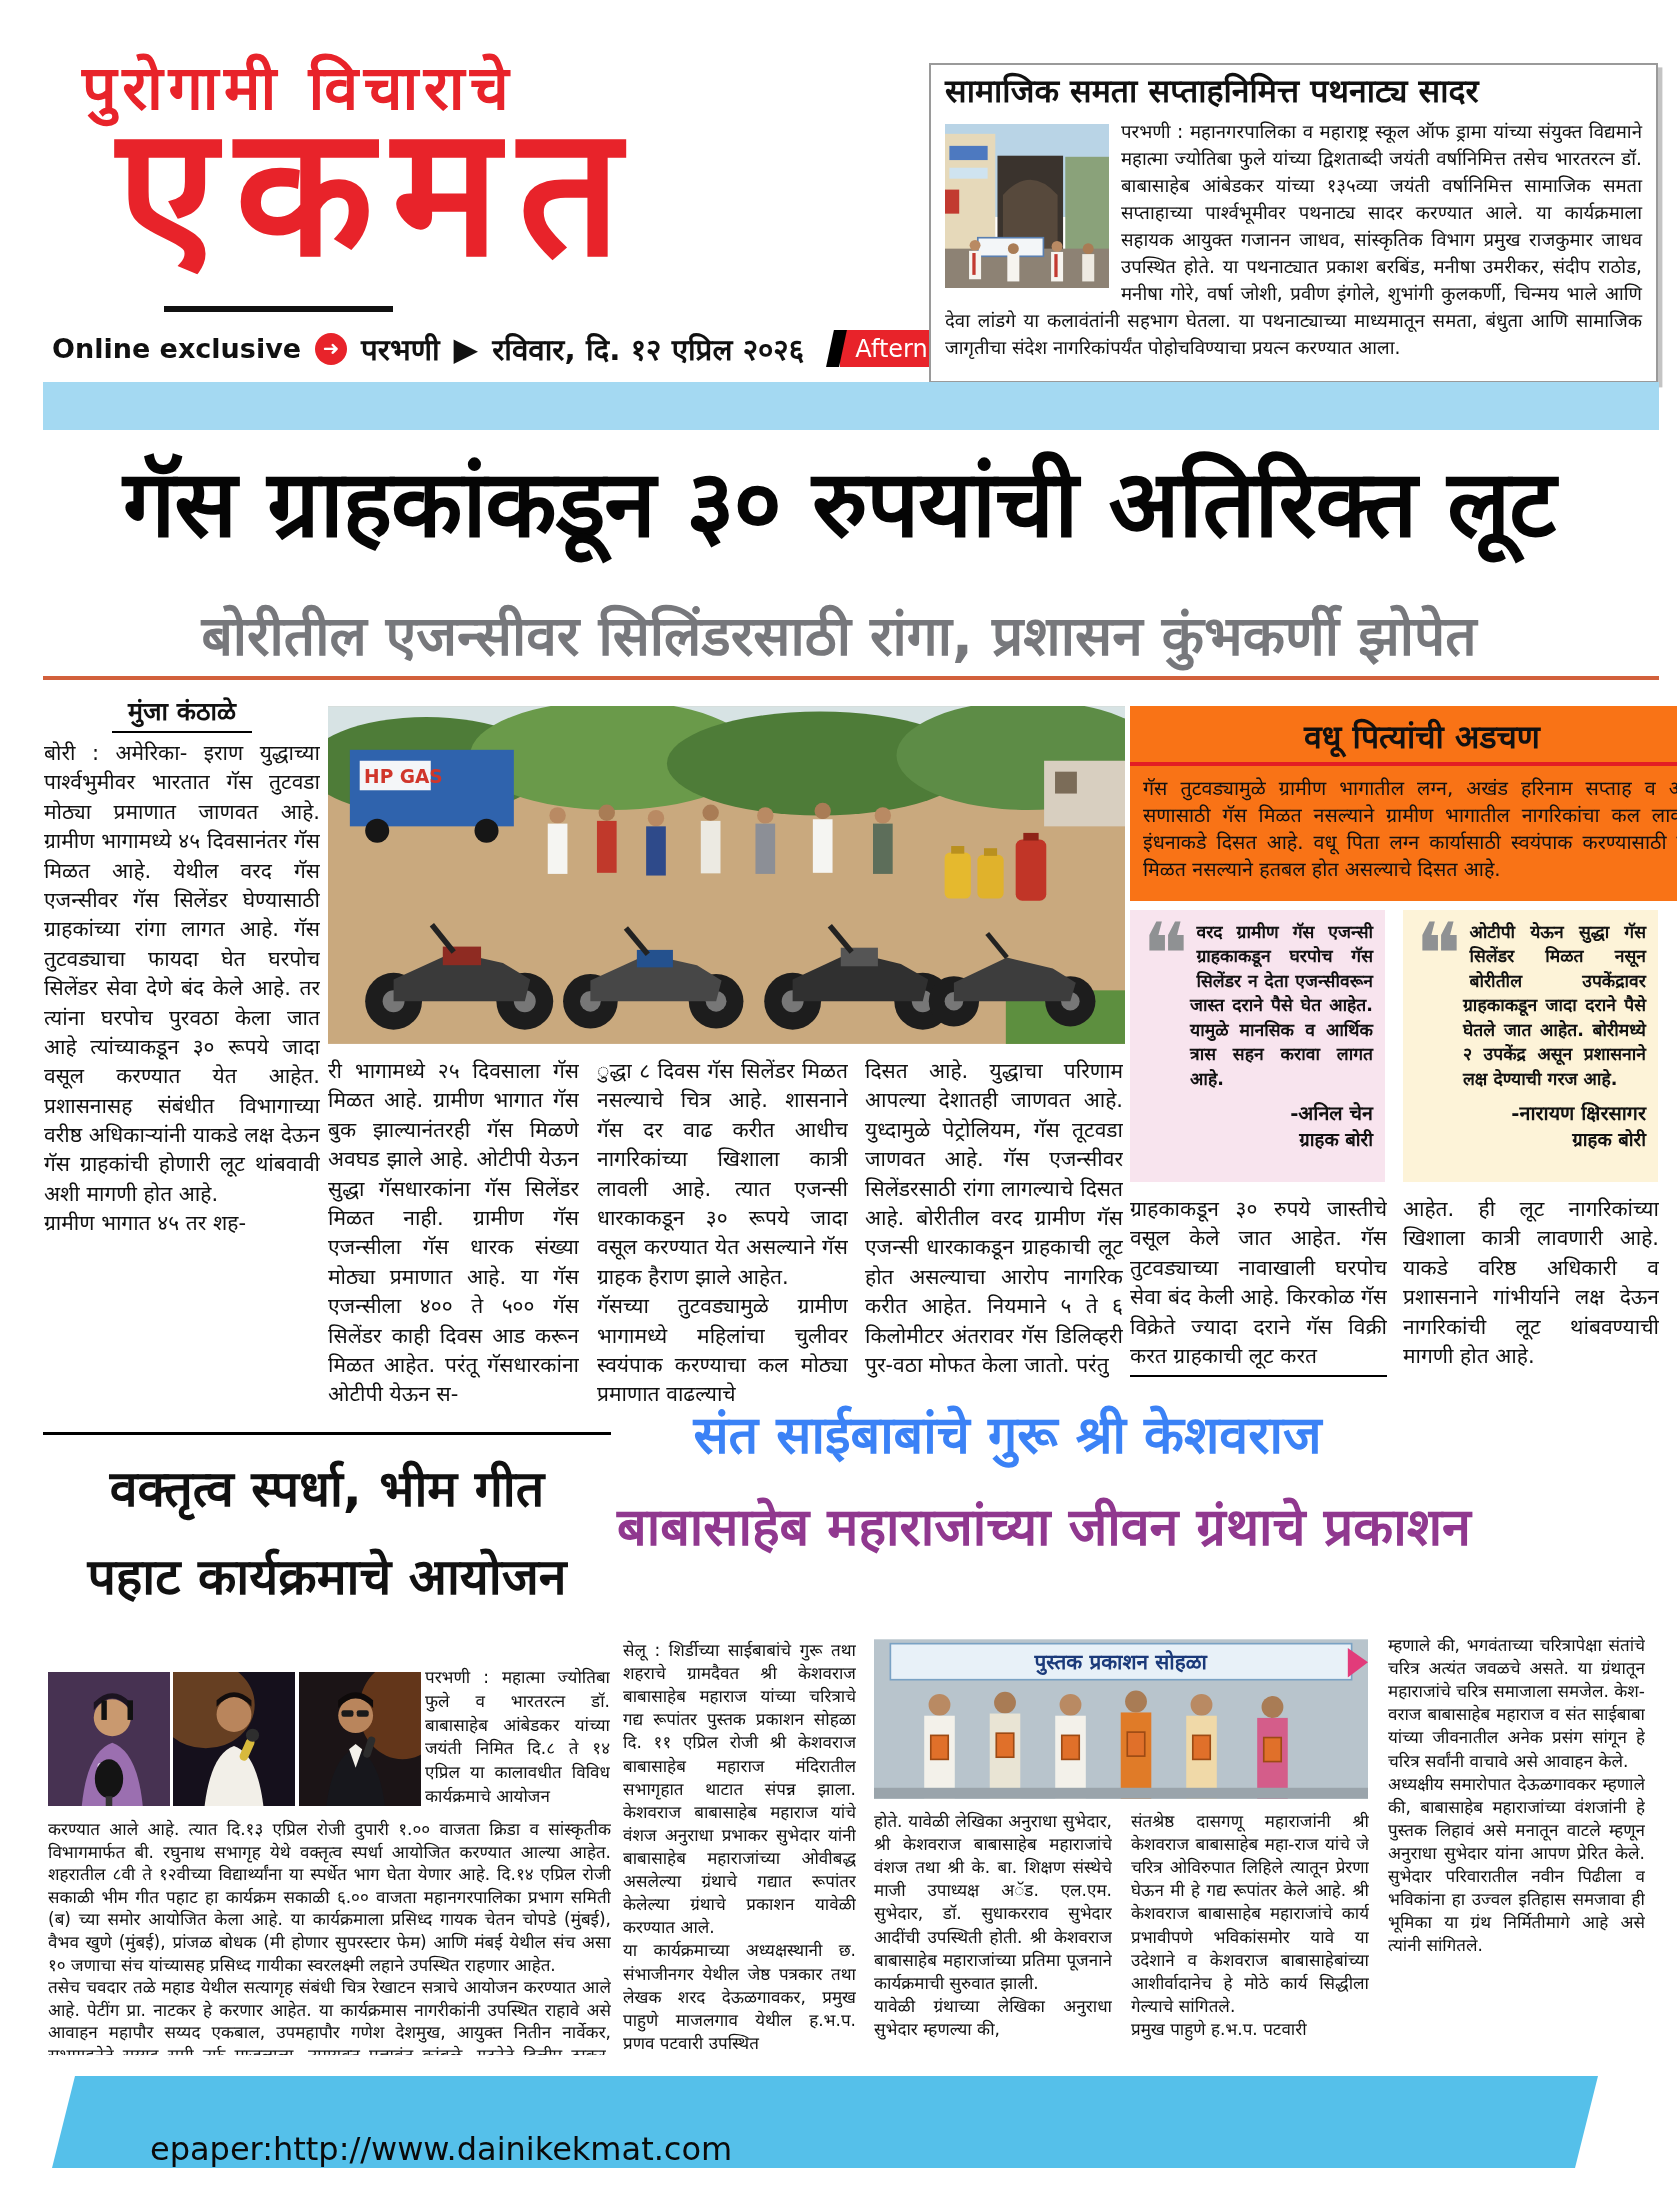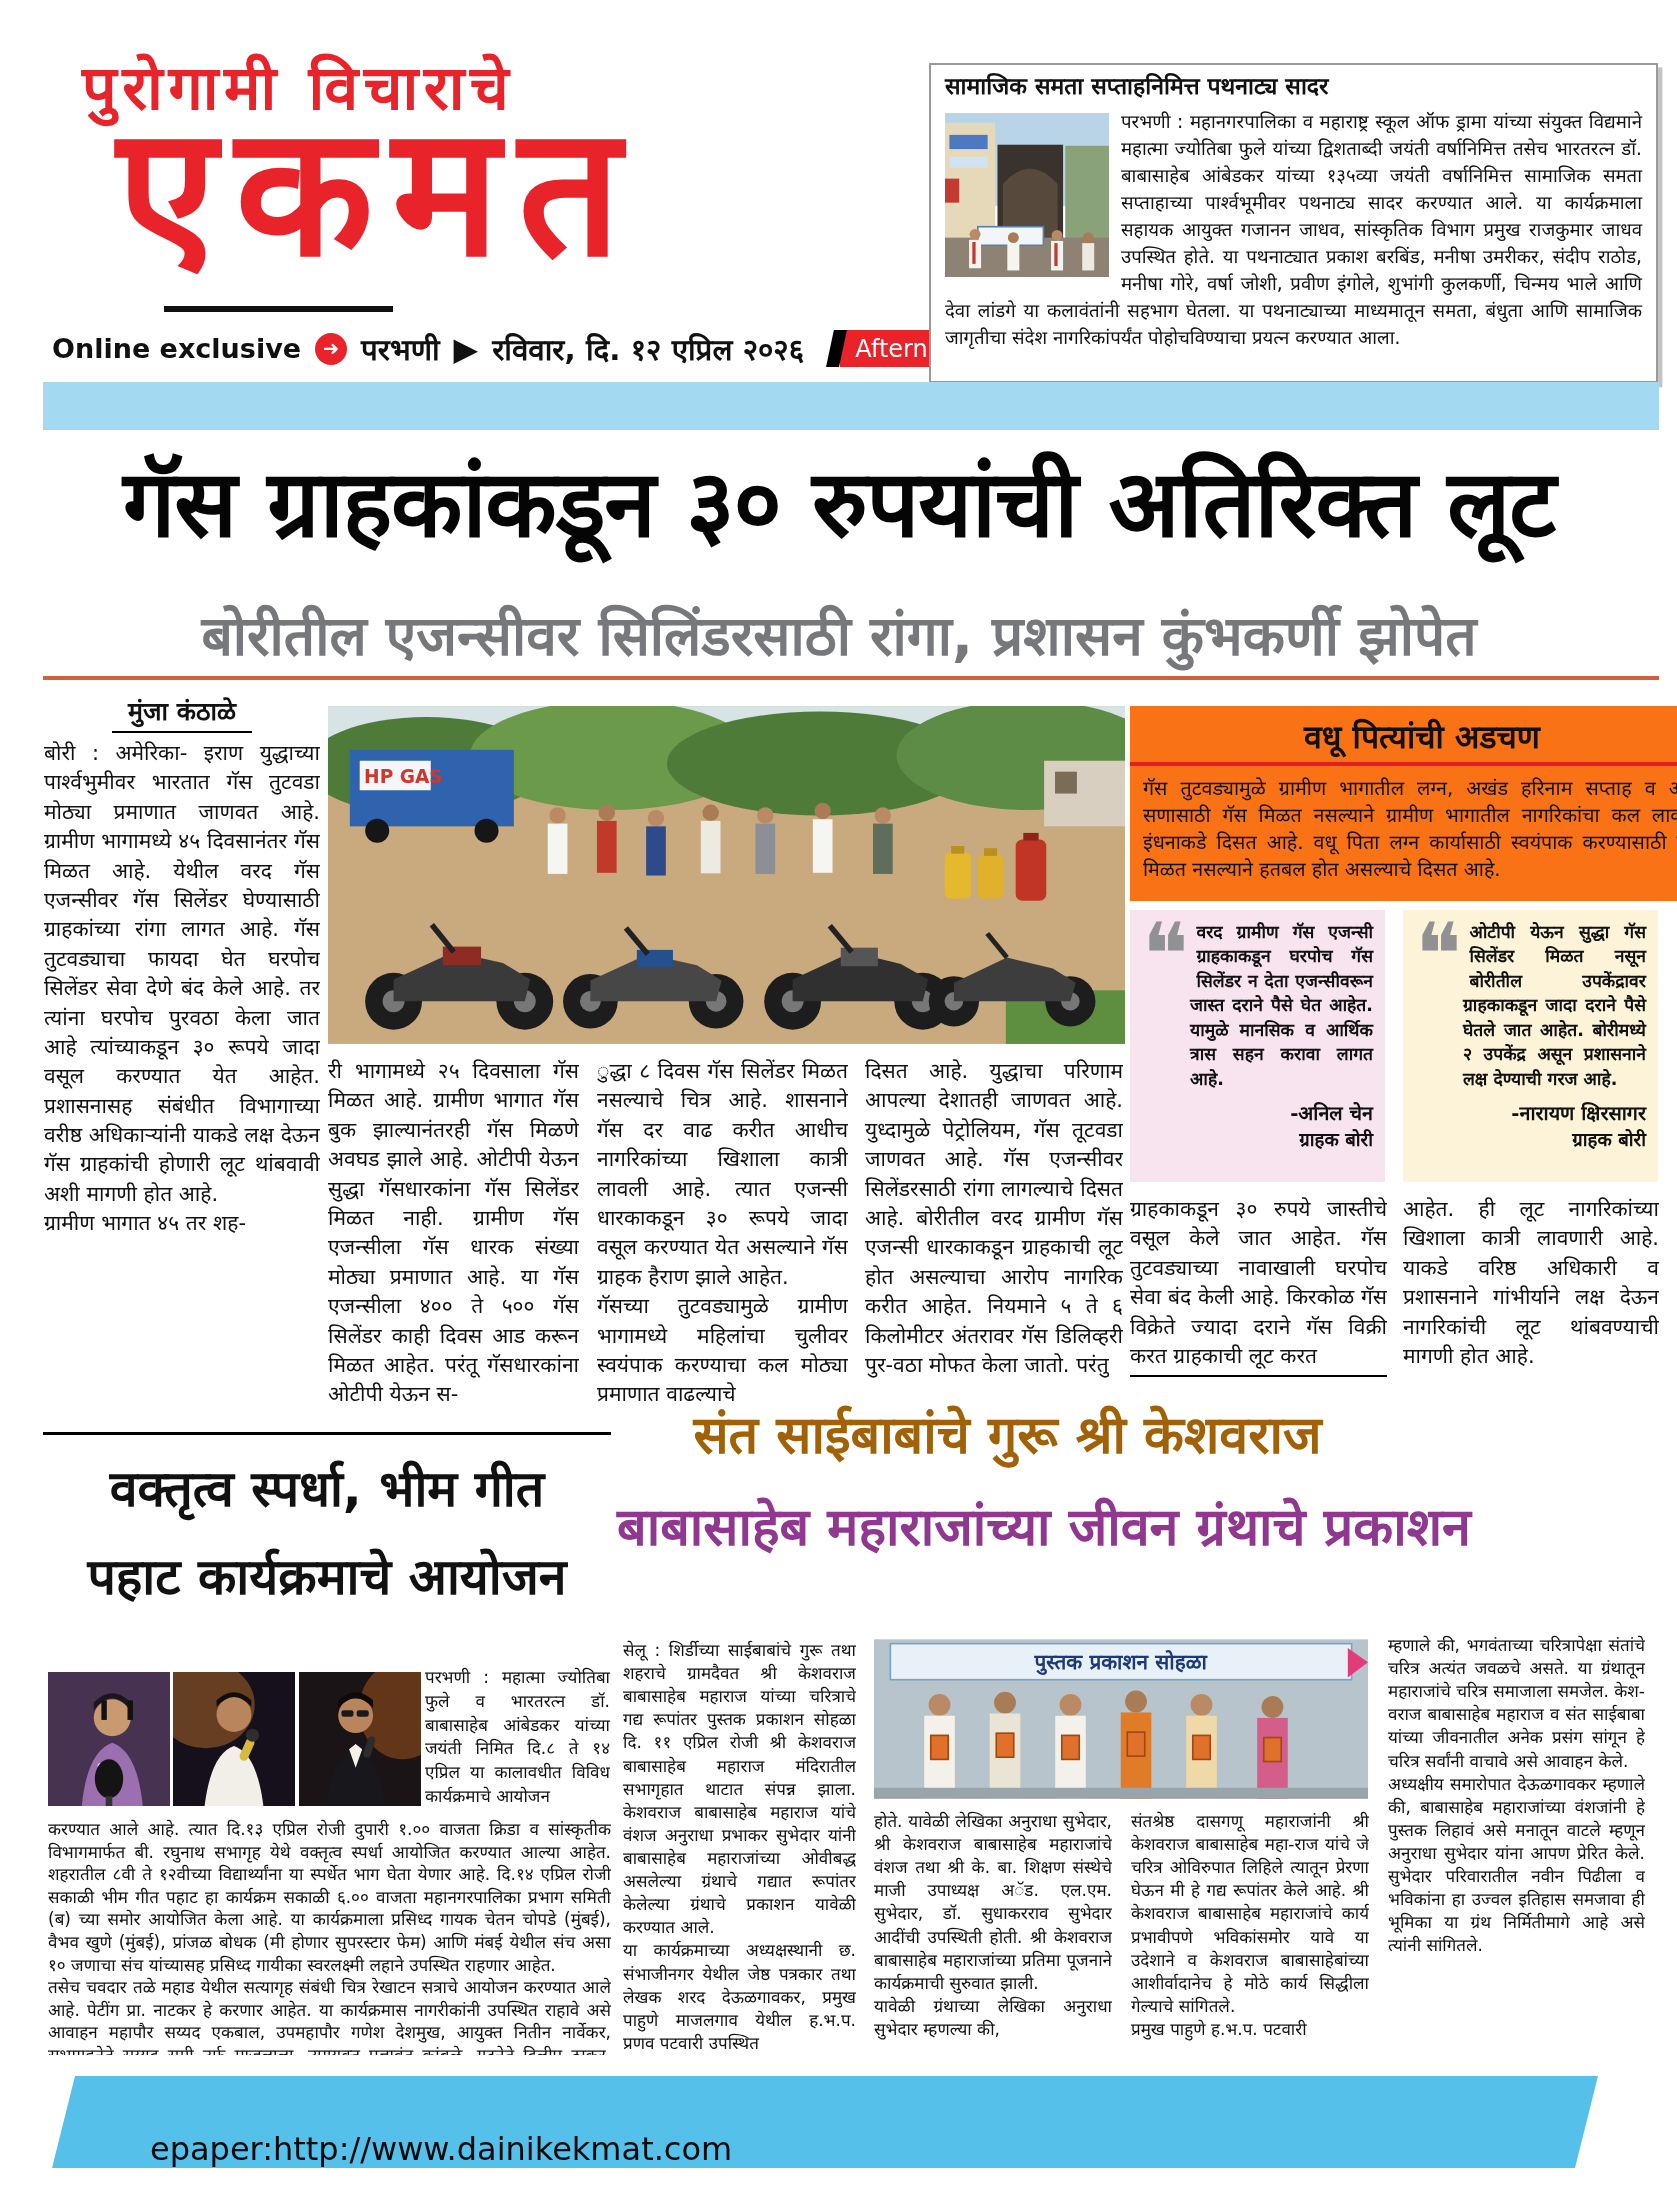--- a/index.html
+++ b/index.html
@@ -21,21 +21,21 @@
   .city{font-size:29.5px;font-weight:bold;white-space:nowrap;}
   .play{font-size:32px;line-height:1;}
   .datetxt{font-size:29.5px;font-weight:bold;white-space:nowrap;}
   .badge{margin-left:22px;background:#e8232a;color:#fff;font-size:24px;padding:4.4px 15.3px;
          position:relative;white-space:nowrap;}
   .badge::before{content:'';position:absolute;left:-9.8px;top:0;bottom:0;width:13px;background:#000;
                  transform:skewX(-12deg);}
   
   .tr-box{left:929px;top:63px;width:729px;height:320px;border:2.2px solid #9a9a9a;
           box-shadow:4.4px 4.4px 0 #c4c4c4;padding:5.5px 14px;box-sizing:border-box;background:#fff;}
-  .tr-head{font-size:23px;font-weight:bold;line-height:1.15;margin:2.2px 0 9.8px 0;}
+  .tr-head{font-size:32px;font-weight:bold;line-height:1.15;margin:2.2px 0 9.8px 0;}
   .tr-photo{float:left;width:164px;height:164px;margin:4.4px 12px 3.3px 0;}
   .tr-body{font-size:18.6px;line-height:1.45;text-align:justify;white-space:pre-line;}
   
   .band-top{left:43px;top:382px;width:1616px;height:48px;background:#a4d9f2;}
   .main-head{left:0;top:437px;width:1678px;text-align:center;font-size:93px;font-weight:900;
              color:#050505;white-space:nowrap;letter-spacing:-1.1px;}
   .sub-head{left:0;top:596px;width:1678px;text-align:center;font-size:55px;font-weight:bold;
             color:#77787c;white-space:nowrap;}
   .rule-orange{left:43px;top:676px;width:1616px;height:3.8px;background:#d2603b;}
   
@@ -60,21 +60,21 @@
   .sep-left{left:43px;top:1432px;width:568px;height:2.7px;background:#000;}
   .sep-right{left:1130px;top:1375px;width:257px;height:2.2px;background:#000;}
   
   .sp-h1{left:43px;top:1453px;width:568px;text-align:center;font-size:50px;font-weight:900;white-space:nowrap;}
   .sp-h2{left:43px;top:1541px;width:568px;text-align:center;font-size:50px;font-weight:900;white-space:nowrap;}
   .sp-photos{left:48px;top:1672px;display:flex;gap:3.3px;}
   .sp-photos svg{display:block;}
   .sp-body{left:48px;top:1818px;width:563px;height:237px;font-size:17px;line-height:1.33;}
   
   .bk-h1{left:617px;top:1397px;width:781px;text-align:center;font-size:52px;font-weight:900;
-         color:#a16207;white-space:nowrap;}
+         color:#3b82f6;white-space:nowrap;}
   .bk-h2{left:617px;top:1489px;width:1041px;font-size:52px;font-weight:900;
          color:#90388f;white-space:nowrap;}
   .bk-c{font-size:17px;line-height:1.36;}
   .bk-photo{left:874px;top:1639px;width:494px;height:160px;}
   
   .footer-bar{left:52px;top:2076px;width:1546px;height:92px;background:#55c0ea;
               clip-path:polygon(23px 0,100% 0,calc(100% - 23px) 100%,0 100%);
               display:flex;align-items:flex-end;}
   .footer-bar span{font-size:32px;padding-left:98px;color:#0a0a0a;}
 </style>

